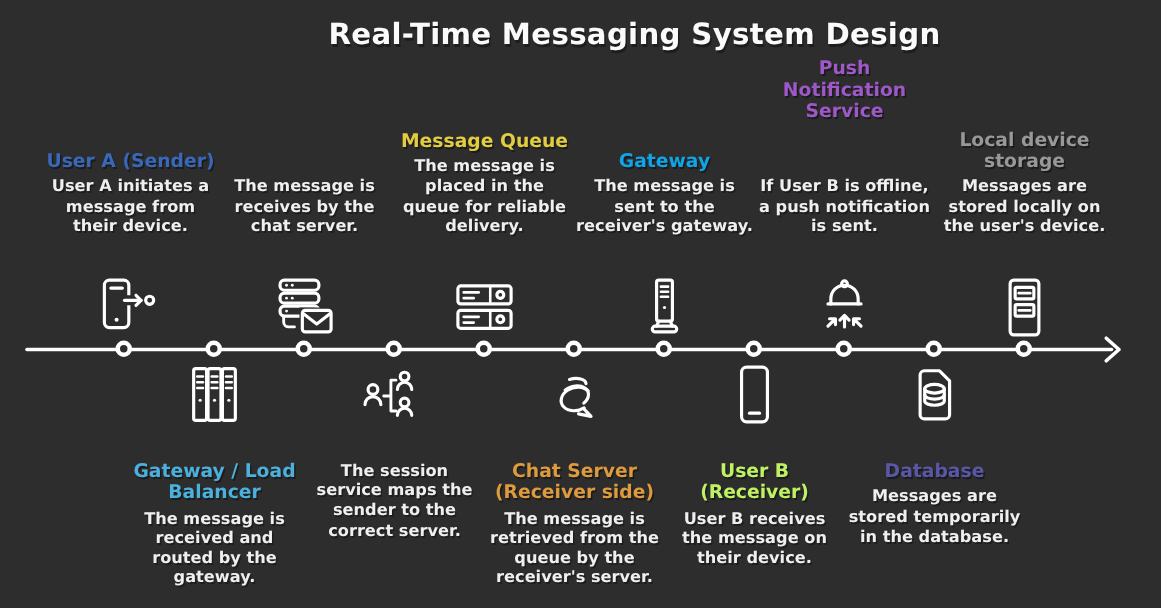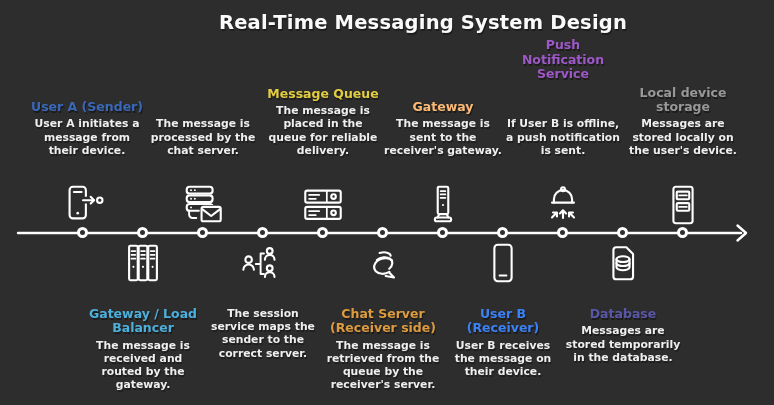--- a/index.html
+++ b/index.html
@@ -82,21 +82,21 @@
             <rect x="29.5" y="6" width="9" height="36" rx="1.5"></rect>
             <path d="M12 11.5 H16 M12 15.5 H16 M12 19.5 H16 M22 11.5 H26 M22 15.5 H26 M22 19.5 H26 M32 11.5 H36 M32 15.5 H36 M32 19.5 H36" stroke-width="1.8"></path>
             <circle cx="14" cy="28" r="1.1" fill="#fff" stroke="none"></circle>
             <circle cx="24" cy="28" r="1.1" fill="#fff" stroke="none"></circle>
             <circle cx="34" cy="28" r="1.1" fill="#fff" stroke="none"></circle>
           </g>
         </svg>
       </div>
       <div class="node" style="left: 137.2px; top: 227.2px;"></div>
       <div class="stage-label" style="left: 144px; bottom: 248px;">
-        <div class="d">The message is processed by the chat server.</div>
+        <div class="d">The message is receives by the chat server.</div>
       </div>
       <div class="stage-icon" style="left: 180px; top: 182px;">
         <svg viewBox="0 0 48 48">
           <g fill="none" stroke="#ffffff" stroke-width="2.2" stroke-linecap="round" stroke-linejoin="round">
             <rect x="7" y="5" width="27" height="7" rx="3"></rect>
             <rect x="7" y="14" width="27" height="7" rx="3"></rect>
             <rect x="7" y="23" width="27" height="7" rx="3"></rect>
             <circle cx="11.5" cy="8.5" r="1" fill="#fff" stroke="none"></circle>
             <circle cx="15.5" cy="8.5" r="1" fill="#fff" stroke="none"></circle>
             <circle cx="11.5" cy="17.5" r="1" fill="#fff" stroke="none"></circle>
@@ -153,37 +153,37 @@
           <g fill="none" stroke="#ffffff" stroke-width="2.2" stroke-linecap="round" stroke-linejoin="round">
             <path d="M33.5 21.5 a10.5 8 -15 1 0 -2.8 11.8"></path>
             <path d="M30.5 34 L35.5 39.2 L26.8 37.5"></path>
             <path d="M17.5 21 a9 6.5 -18 1 1 13 9"></path>
             <path d="M20.5 13.5 a9.5 5 -12 0 1 11.5 3"></path>
           </g>
         </svg>
       </div>
       <div class="node" style="left: 377.2px; top: 227.2px;"></div>
       <div class="stage-label" style="left: 384px; bottom: 248px;">
-        <div class="t" style="color: #fdba74;">Gateway</div>
+        <div class="t" style="color: #0ea5e9;">Gateway</div>
         <div class="d">The message is sent to the receiver's gateway.</div>
       </div>
       <div class="stage-icon" style="left: 420px; top: 182px;">
         <svg viewBox="0 0 48 48">
           <g fill="none" stroke="#ffffff" stroke-width="2.2" stroke-linecap="round" stroke-linejoin="round">
             <rect x="18.5" y="5" width="11" height="28.5" rx="1.5"></rect>
             <path d="M21.5 9.5 H26.5 M21.5 13 H26.5 M21.5 16.5 H26.5" stroke-width="1.8"></path>
             <circle cx="24" cy="24" r="1.1" fill="#fff" stroke="none"></circle>
             <path d="M20 33.5 L18.5 37 M28 33.5 L29.5 37"></path>
             <rect x="15.5" y="37" width="17" height="4" rx="2"></rect>
           </g>
         </svg>
       </div>
       <div class="node" style="left: 437.2px; top: 227.2px;"></div>
       <div class="stage-label" style="left: 444px; top: 307px;">
-        <div class="t" style="color: #3b82f6;">User B (Receiver)</div>
+        <div class="t" style="color: #bef264;">User B (Receiver)</div>
         <div class="d">User B receives the message on their device.</div>
       </div>
       <div class="stage-icon" style="left: 480px; top: 240px;">
         <svg viewBox="0 0 48 48">
           <g fill="none" stroke="#ffffff" stroke-width="2.2" stroke-linecap="round" stroke-linejoin="round">
             <rect x="15" y="5" width="18" height="38" rx="3.5"></rect>
             <path d="M20.5 37 H27.5"></path>
           </g>
         </svg>
       </div>

